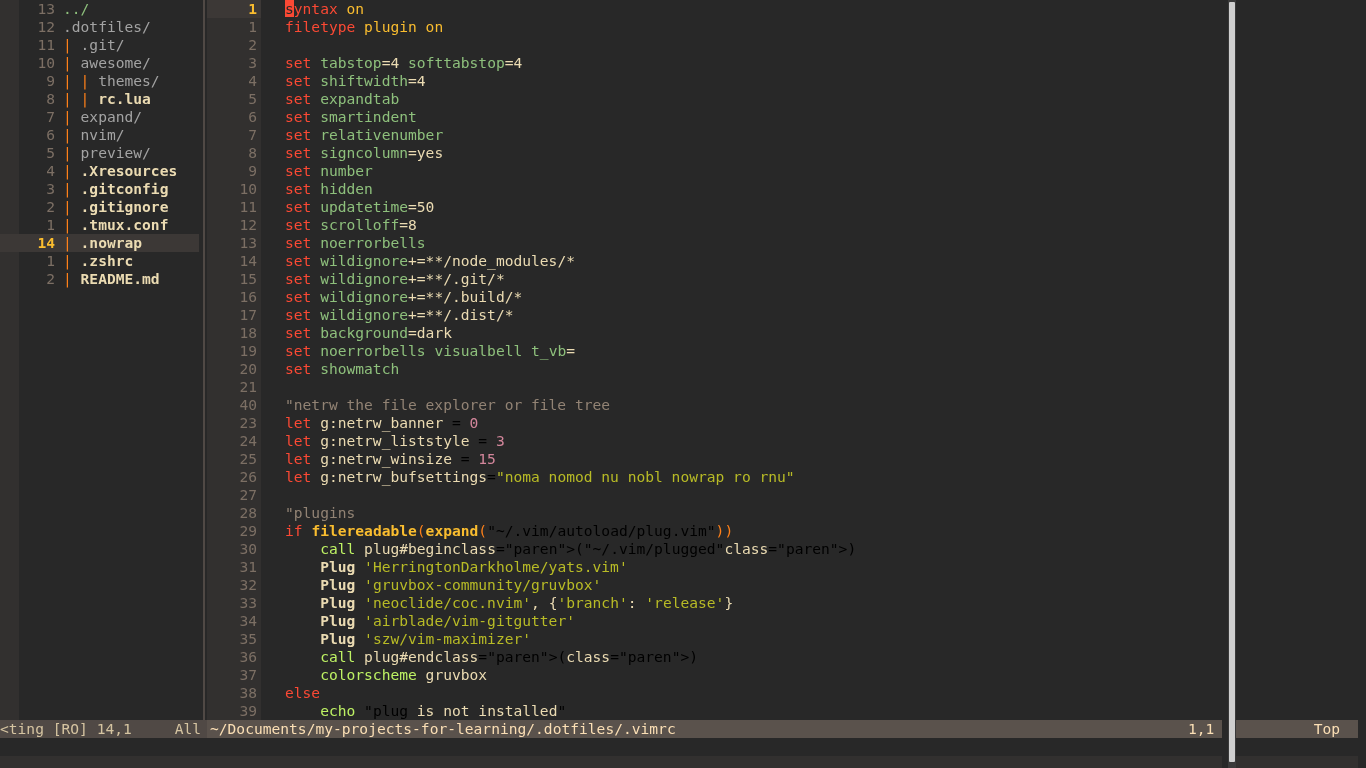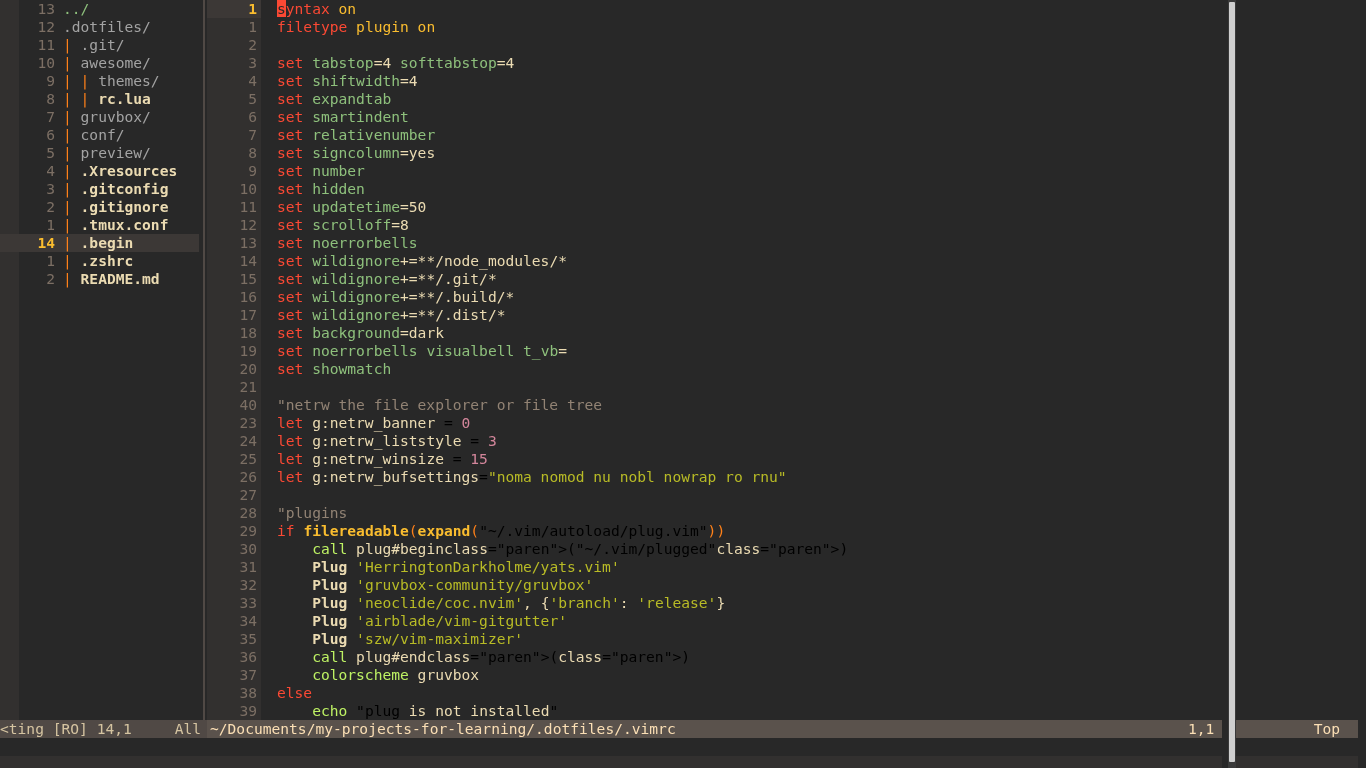--- a/index.html
+++ b/index.html
@@ -74,21 +74,21 @@
   }
   .erow.cursorline .esgn { background: #3c3836; }
   .erow .enum {
     display: inline-block; width: 33px; text-align: right;
     color: #7c6f64; background: #32302f; height: 18px;
     line-height: 18px; padding-right: 4px;
   }
   .erow.cursorline .enum {
     color: #fabd2f; font-weight: bold; background: #3c3836;
   }
-  .erow .etext { padding-left: 16px; }
+  .erow .etext { padding-left: 24px; }
 
   
   .kw      { color: #fb4934; }   
   .cmdred  { color: #bef264; }   
   .opt     { color: #8ec07c; }   
   .ident   { color: #ebdbb2; }   
   .num2    { color: #d3869b; }   
   .numw    { color: #ebdbb2; }   
   .str     { color: #b8bb26; }   
   .cmt     { color: #928374; }   
@@ -152,28 +152,28 @@
 
   <div class="netrw">
     <div class="netrw-signcol"></div>
     <div id="netrw-rows">
         <div class="nrow"><span class="sgn"></span><span class="num">13</span><span class="tree"></span><span class="updir">../</span></div>
         <div class="nrow"><span class="sgn"></span><span class="num">12</span><span class="tree"></span><span class="dirname">.dotfiles/</span></div>
         <div class="nrow"><span class="sgn"></span><span class="num">11</span><span class="tree">| </span><span class="dirname">.git/</span></div>
         <div class="nrow"><span class="sgn"></span><span class="num">10</span><span class="tree">| </span><span class="dirname">awesome/</span></div>
         <div class="nrow"><span class="sgn"></span><span class="num">9</span><span class="tree">| | </span><span class="dirname">themes/</span></div>
         <div class="nrow"><span class="sgn"></span><span class="num">8</span><span class="tree">| | </span><span class="filename">rc.lua</span></div>
-        <div class="nrow"><span class="sgn"></span><span class="num">7</span><span class="tree">| </span><span class="dirname">gruvbox/</span></div>
-        <div class="nrow"><span class="sgn"></span><span class="num">6</span><span class="tree">| </span><span class="dirname">conf/</span></div>
+        <div class="nrow"><span class="sgn"></span><span class="num">7</span><span class="tree">| </span><span class="dirname">expand/</span></div>
+        <div class="nrow"><span class="sgn"></span><span class="num">6</span><span class="tree">| </span><span class="dirname">nvim/</span></div>
         <div class="nrow"><span class="sgn"></span><span class="num">5</span><span class="tree">| </span><span class="dirname">preview/</span></div>
         <div class="nrow"><span class="sgn"></span><span class="num">4</span><span class="tree">| </span><span class="filename">.Xresources</span></div>
         <div class="nrow"><span class="sgn"></span><span class="num">3</span><span class="tree">| </span><span class="filename">.gitconfig</span></div>
         <div class="nrow"><span class="sgn"></span><span class="num">2</span><span class="tree">| </span><span class="filename">.gitignore</span></div>
         <div class="nrow"><span class="sgn"></span><span class="num">1</span><span class="tree">| </span><span class="filename">.tmux.conf</span></div>
-        <div class="nrow cursorline"><span class="sgn"></span><span class="num">14</span><span class="tree">| </span><span class="filename">.begin</span></div>
+        <div class="nrow cursorline"><span class="sgn"></span><span class="num">14</span><span class="tree">| </span><span class="filename">.nowrap</span></div>
         <div class="nrow"><span class="sgn"></span><span class="num">1</span><span class="tree">| </span><span class="filename">.zshrc</span></div>
         <div class="nrow"><span class="sgn"></span><span class="num">2</span><span class="tree">| </span><span class="filename">README.md</span></div>
       </div>
     <div id="netrw-tildes">
         <div class="tilde-row"><span class="tilde-col" style="padding-left: 3px;">~</span></div>
         <div class="tilde-row"><span class="tilde-col" style="padding-left: 3px;">~</span></div>
         <div class="tilde-row"><span class="tilde-col" style="padding-left: 3px;">~</span></div>
         <div class="tilde-row"><span class="tilde-col" style="padding-left: 3px;">~</span></div>
         <div class="tilde-row"><span class="tilde-col" style="padding-left: 3px;">~</span></div>
         <div class="tilde-row"><span class="tilde-col" style="padding-left: 3px;">~</span></div>

